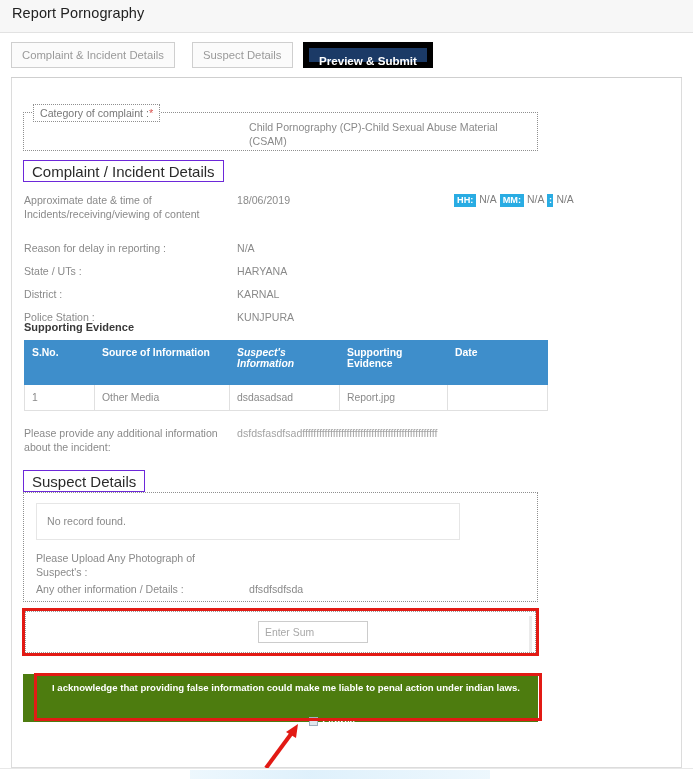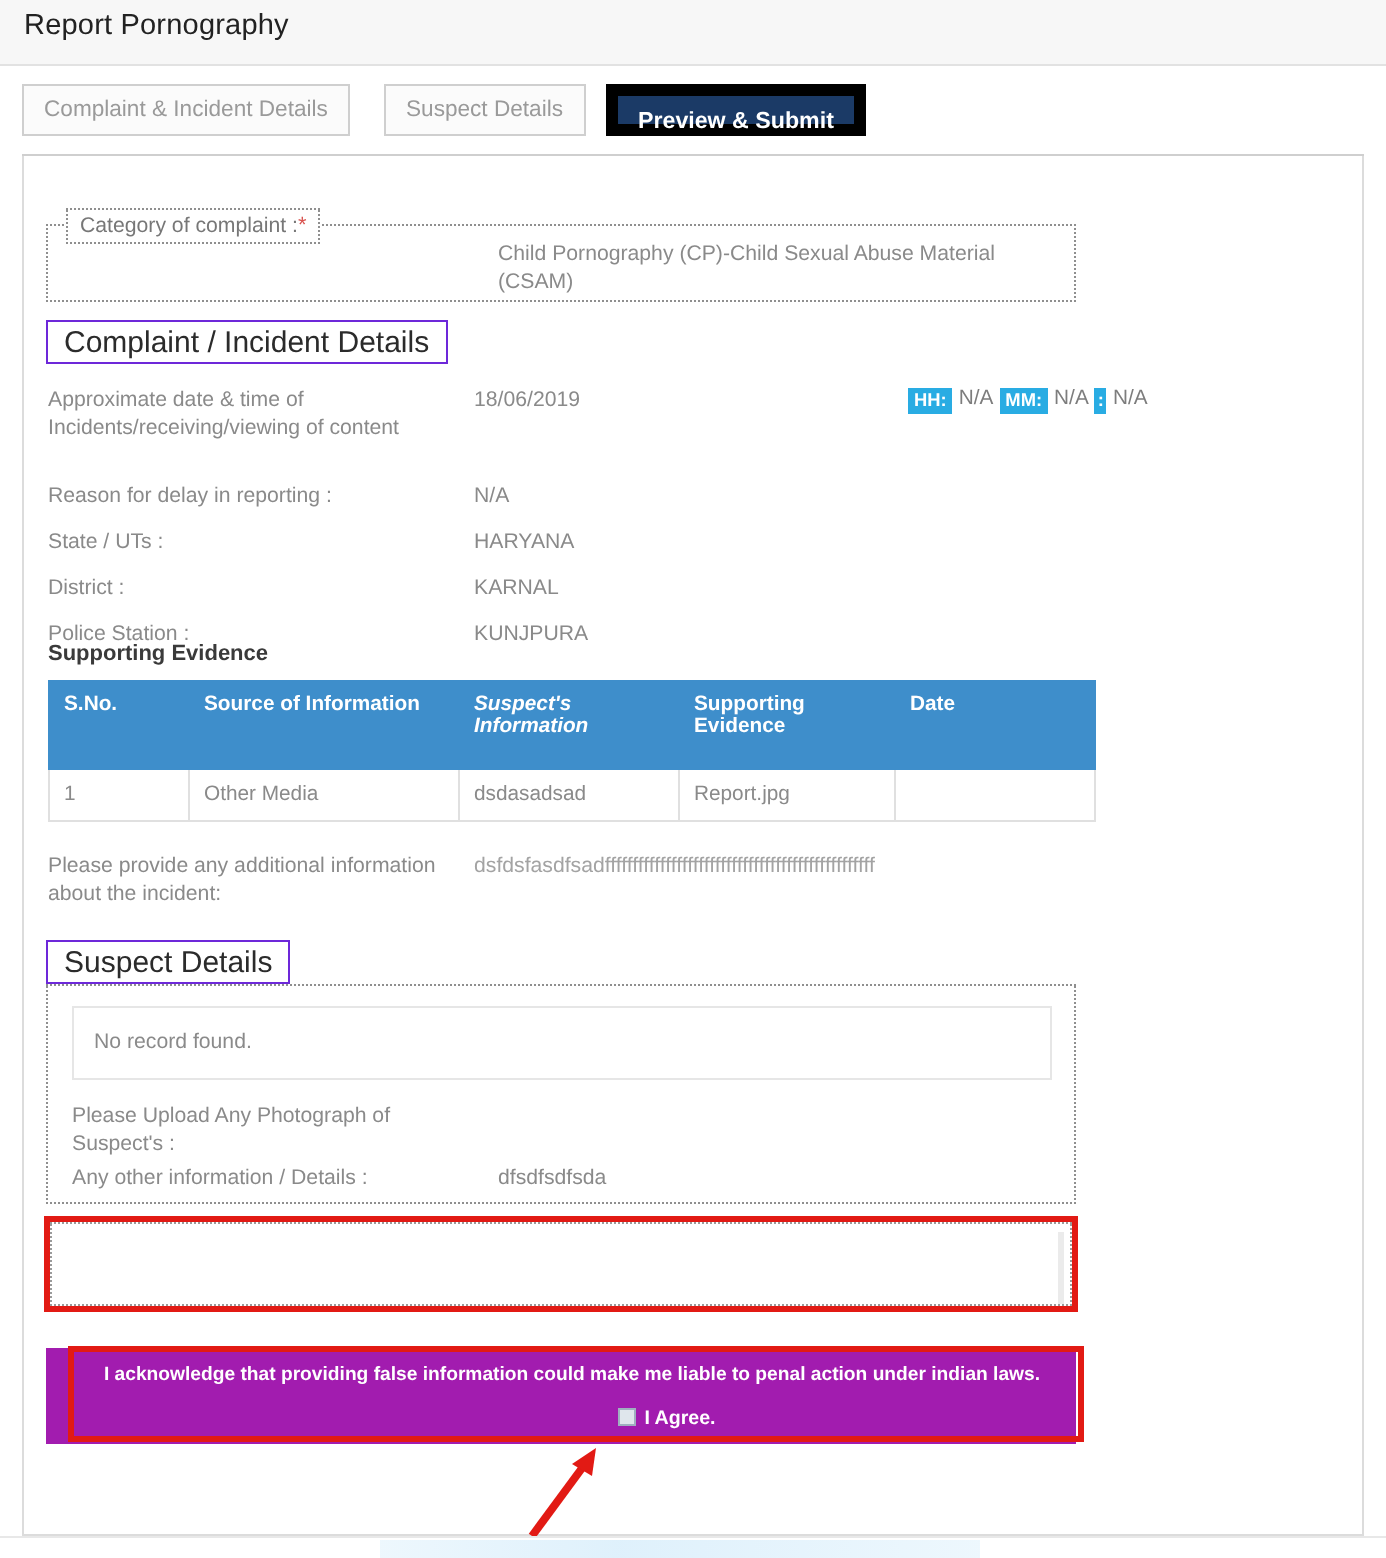--- a/index.html
+++ b/index.html
@@ -234,21 +234,21 @@
   
   .susp-box {
     position: absolute;
     left: 11px; top: 414px;
     width: 515px; height: 110px;
     border: 1px dotted #8f8f8f;
   }
   .norec-box {
     position: absolute;
     left: 12px; top: 10px;
-    width: 490px; height: 37px;
+    width: 424px; height: 37px;
     border: 1px solid #e6e6e6;
     background: #ffffff;
   }
   .norec-text {
     position: absolute;
     left: 10px; top: 11px;
     font-size: 10.6px;
     color: #8a8a8a;
   }
   .susp-row {
@@ -316,42 +316,42 @@
     right: 3px; top: 4px;
     width: 3px; height: 36px;
     background: #ebebeb;
   }
 
   
   .ack-band {
     position: absolute;
     left: 11px; top: 596px;
     width: 515px; height: 48px;
-    background: #a21caf;
+    background: #4d7c0f;
     border: 1px solid #3f6party;
   }
   .ack-annot {
     position: absolute;
     left: 22px; top: 595px;
     width: 508px; height: 48px;
     border: 3px solid #e21a14;
   }
   .ack-text {
     position: absolute;
     left: 28px; top: 8px;
     width: 470px;
     text-align: center;
     font-size: 9.6px;
     font-weight: bold;
     color: #ffffff;
     line-height: 12px;
   }
   .ack-agree {
     position: absolute;
-    left: 0; top: 30px;
+    left: 0; top: 42px;
     width: 621px;
     text-align: center;
     font-size: 9.8px;
     font-weight: bold;
     color: #ffffff;
   }
   .ack-check {
     display: inline-block;
     width: 9px; height: 9px;
     background: #dfe6ec;
@@ -483,20 +483,21 @@
         <div class="sv"></div>
       </div>
       <div class="susp-row" style="top:89px;">
         <div class="sl">Any other information / Details :</div>
         <div class="sv">dfsdfsdfsda</div>
       </div>
     </div>
 
     <div class="captcha-annot">
       <div class="captcha-inner">
+        <input class="captcha-input" type="text" placeholder="Enter Sum" style="">
         <div class="captcha-scroll"></div>
       </div>
     </div>
 
     <div class="ack-band">
       <div class="ack-text">I acknowledge that providing false information could make me liable to penal action under indian laws.</div>
       <div class="ack-agree">
         <span class="ack-check"></span><span>I Agree.</span>
       </div>
     </div>

